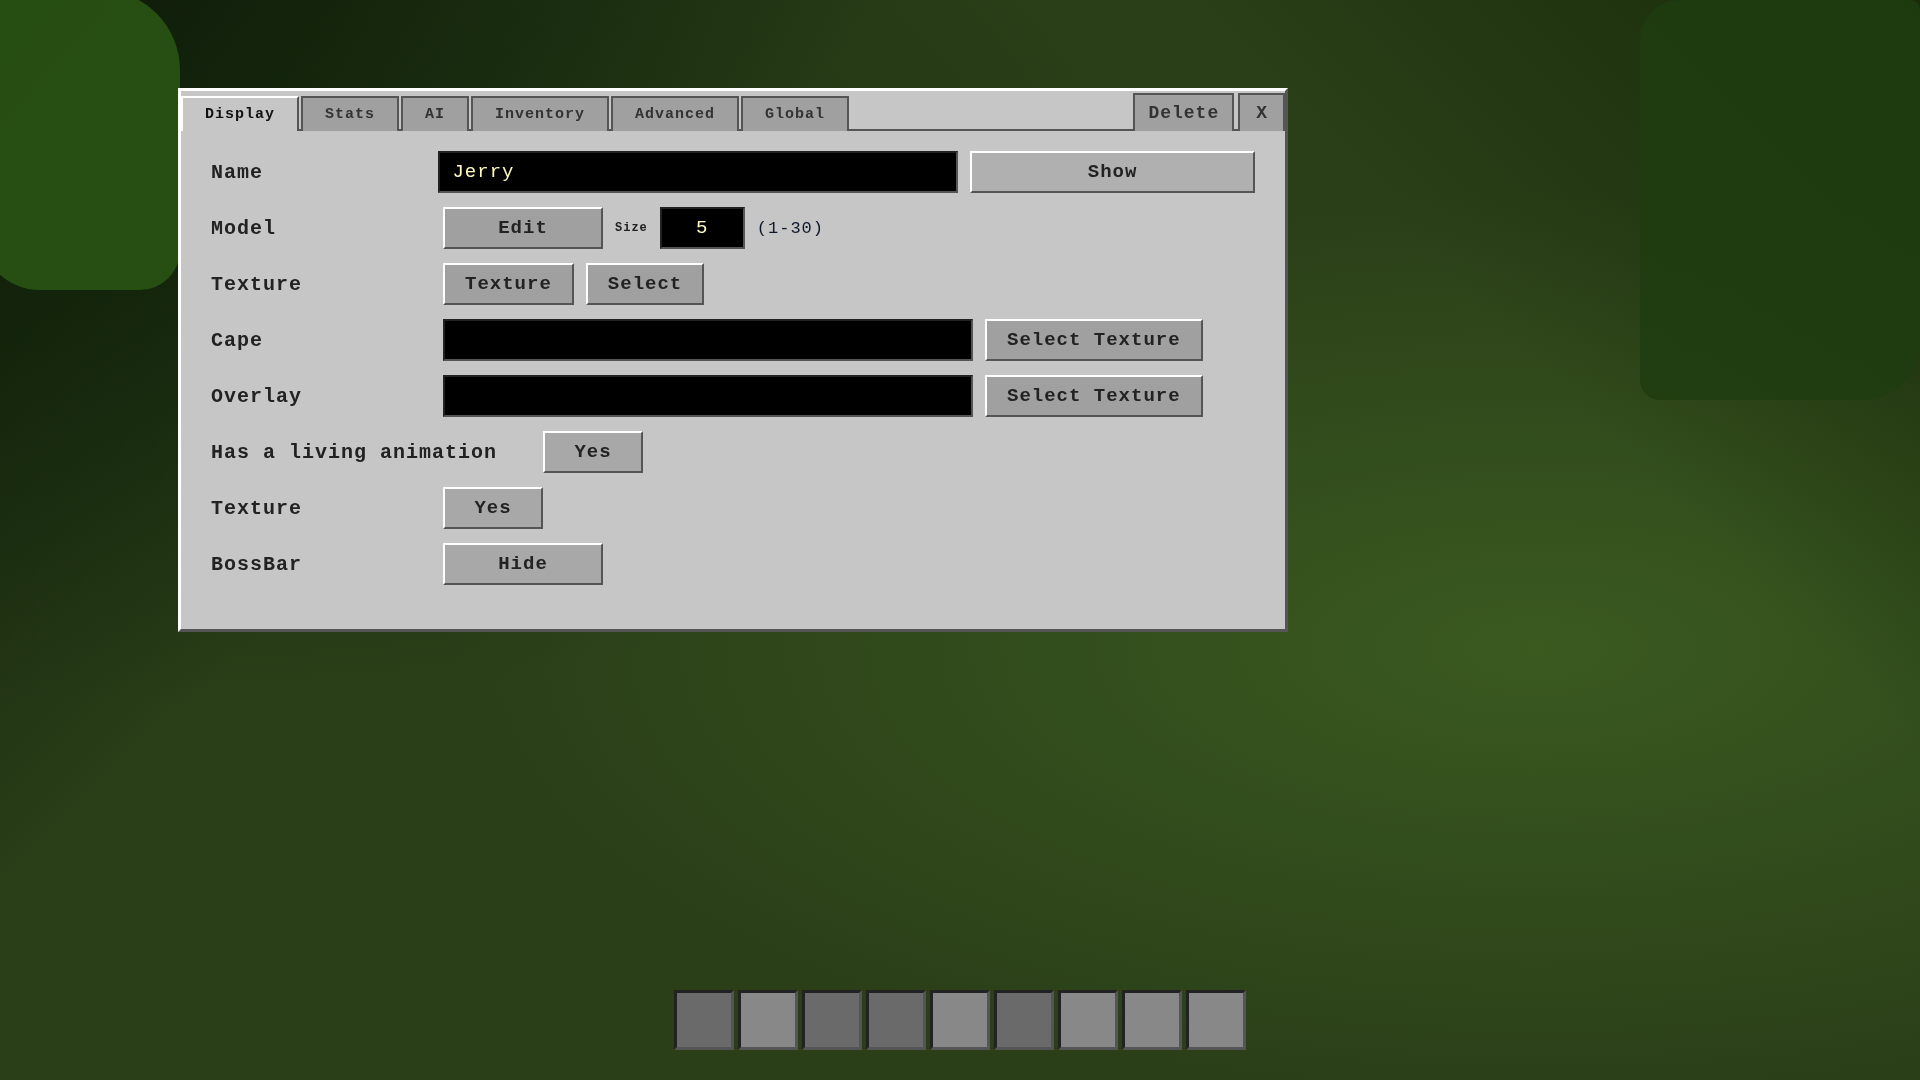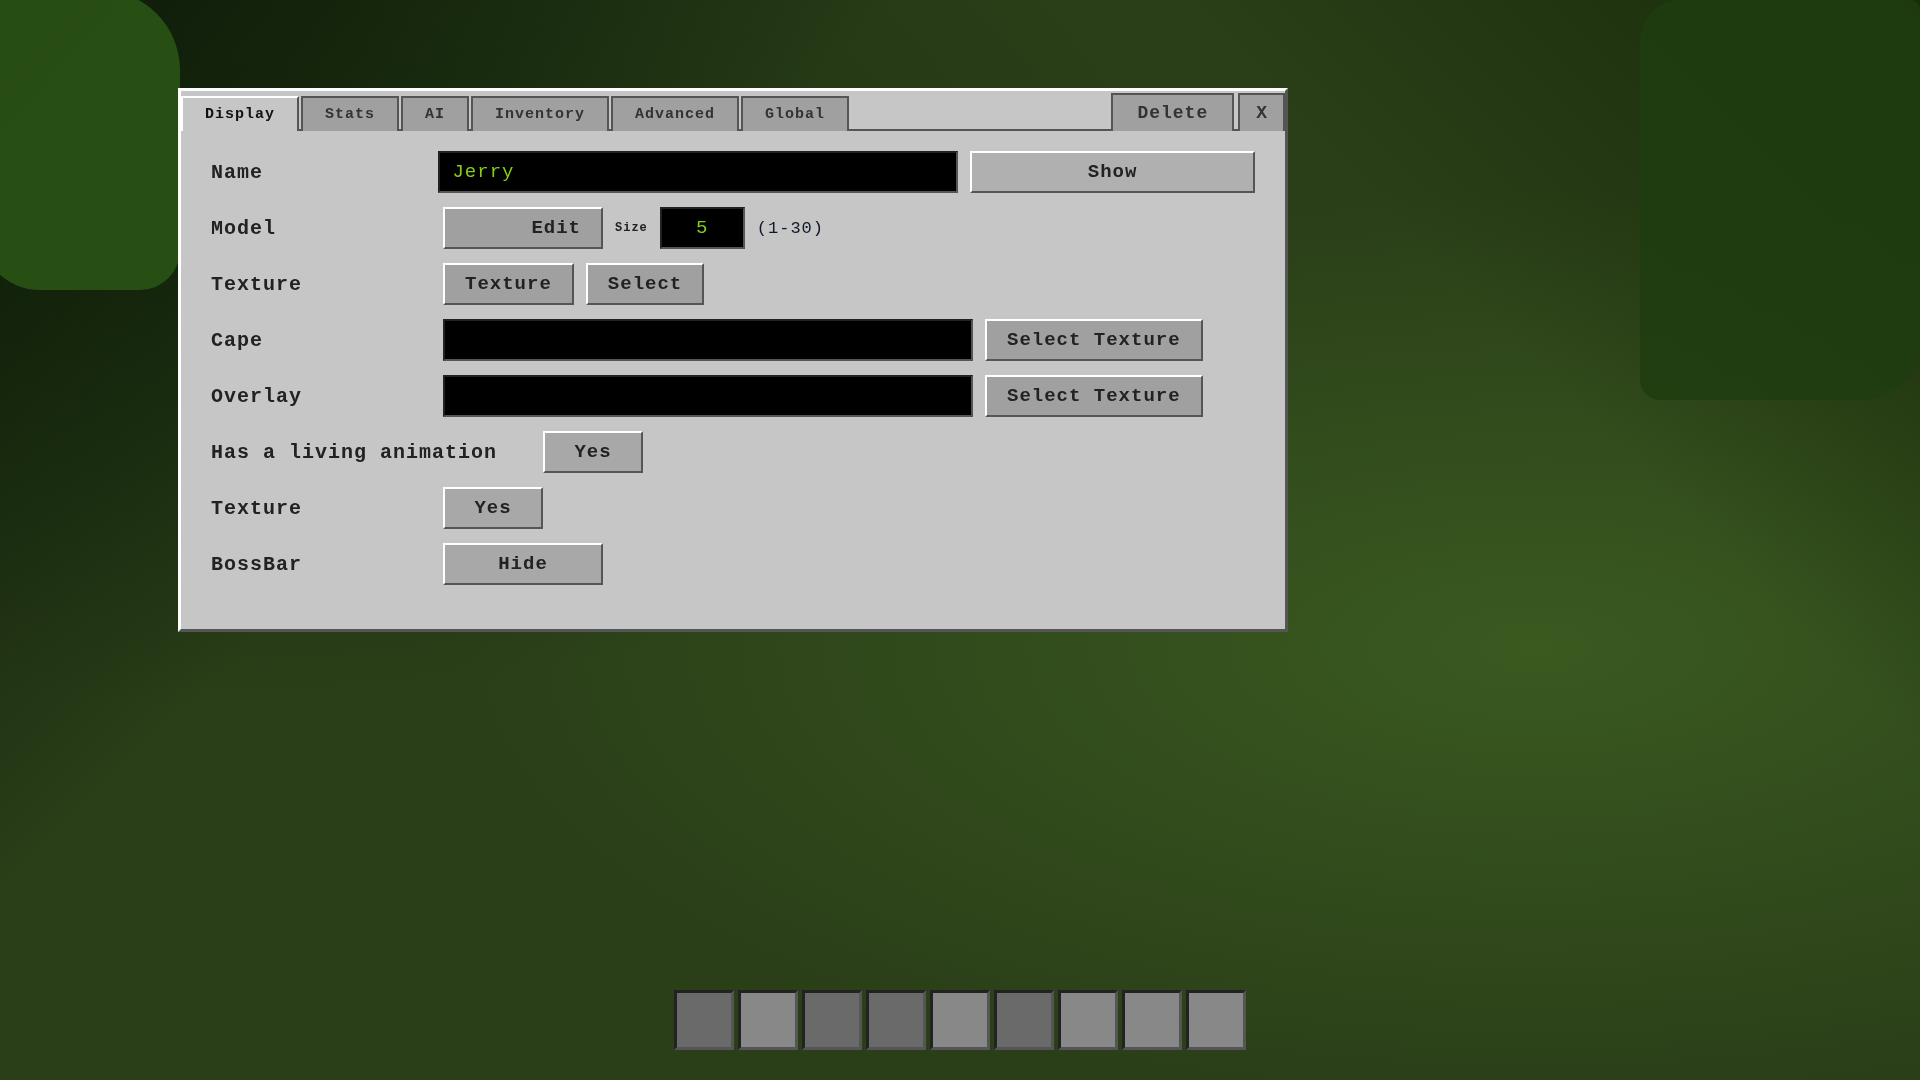--- a/index.html
+++ b/index.html
@@ -79,21 +79,21 @@
       border-left: 2px solid #fff;
       color: #111;
       z-index: 2;
     }
 
     .tab-spacer {
       flex: 1;
     }
 
     .tab-delete {
-      padding: 8px 24px;
+      padding: 8px 13px;
       background: #a0a0a0;
       border: 2px solid #555;
       border-bottom: none;
       cursor: pointer;
       font-family: 'Courier New', Courier, monospace;
       font-size: 18px;
       font-weight: bold;
       color: #333;
       letter-spacing: 1px;
       position: relative;
@@ -135,21 +135,21 @@
       font-size: 20px;
       font-weight: bold;
       color: #222;
       letter-spacing: 1px;
       font-family: 'Courier New', Courier, monospace;
     }
 
     
     .mc-input {
       background: #000;
-      color: #84cc16;
+      color: #fef9c3;
       border: 2px solid #555;
       border-top: 2px solid #222;
       border-left: 2px solid #222;
       padding: 8px 12px;
       font-family: 'Courier New', Courier, monospace;
       font-size: 19px;
       outline: none;
       letter-spacing: 1px;
     }
 
@@ -193,21 +193,20 @@
       letter-spacing: 1px;
     }
 
     .btn-show {
       width: 290px;
       background: #b0b0b0;
     }
 
     .btn-edit {
       width: 160px;
-      text-align: right;
     }
 
     .btn-texture {
       min-width: 90px;
     }
 
     .btn-select {
       min-width: 90px;
     }
 

